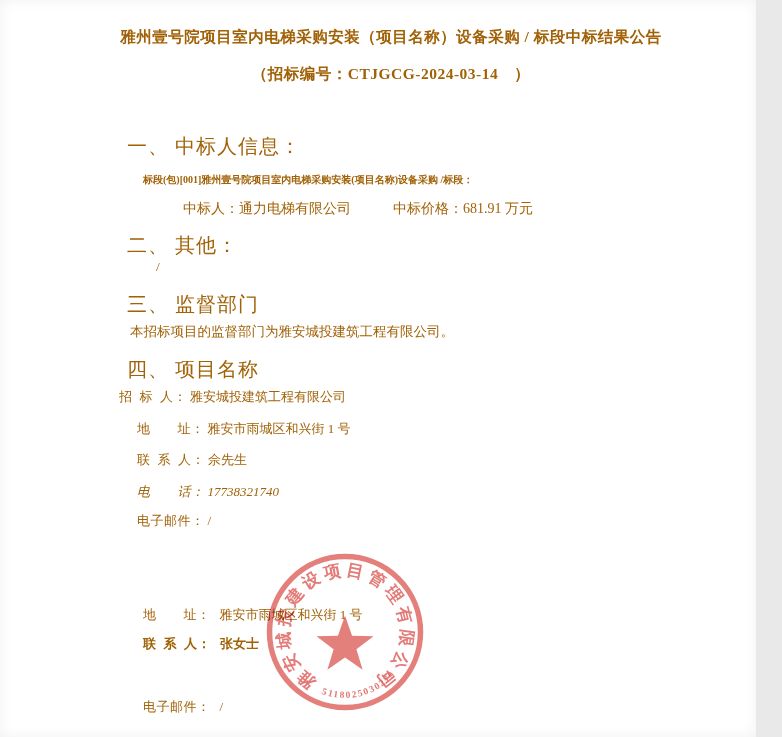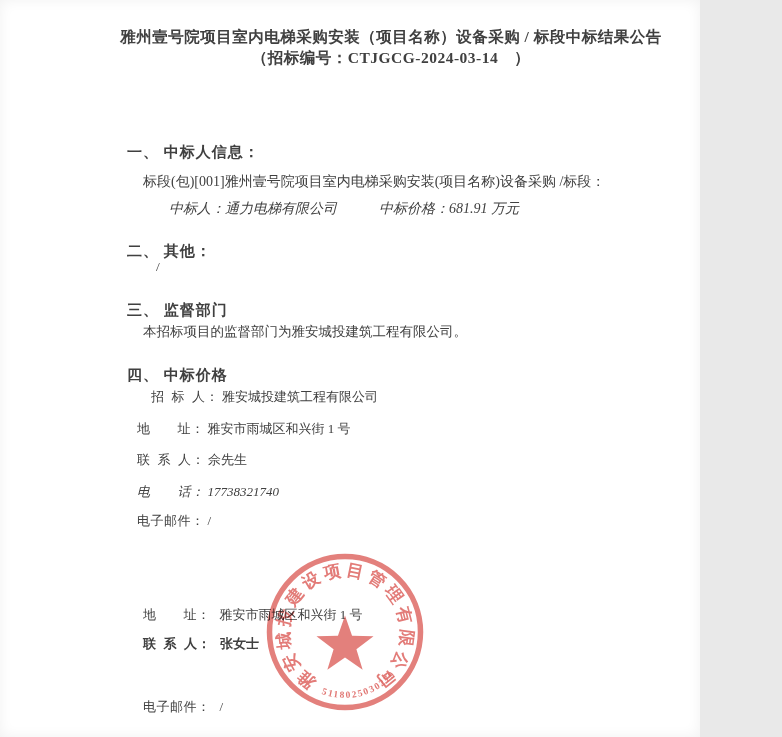--- a/index.html
+++ b/index.html
@@ -1,61 +1,61 @@
 <!DOCTYPE html>
 <html><head>
 <meta charset="utf-8">
 <style>
   html,body{margin:0;padding:0;background:#e9e9e9;}
   .page{
-    position:relative; width:700px; height:737px; background:#ffffff;
+    position:relative; width:756px; height:737px; background:#ffffff;
     font-family:"Liberation Serif","DejaVu Serif",serif;
-    color:#404040; overflow:hidden;
+    color:#a16207; overflow:hidden;
     box-shadow:inset 0 0 14px rgba(0,0,0,0.06);
   }
   .abs{position:absolute; white-space:nowrap;}
   .title{left:30px; width:722px; text-align:center; font-size:15.5px; font-weight:bold; letter-spacing:0.5px;}
-  .heading{font-size:15px; font-weight:bold; letter-spacing:1px;margin-top:10px;}
-  .body-sm{font-size:14px;}
+  .heading{font-size:20px; font-weight:normal; letter-spacing:1px;}
+  .body-sm{font-size:10px;font-weight:bold;}
   .body-md{font-size:13.5px;}
   .row{font-size:13px;}
   .row .label{letter-spacing:0.5px;}
   .row .value{margin-left:3px;}
   .agency-row .value{margin-left:9px;}
   .winner-line{font-size:14px;}
   .winner-line .pair2{margin-left:42px;}
   .stamp{
     position:absolute; left:245px; top:532px; width:200px; height:200px;
     mix-blend-mode:multiply; opacity:0.88;
   }
   .stamp text{font-family:"Liberation Serif","DejaVu Serif",serif;}
 </style>
 </head>
 <body>
 
 <div class="page">
 
   <div class="abs title" style="top:27px;">雅州壹号院项目室内电梯采购安装（项目名称）设备采购 / 标段中标结果公告</div>
-  <div class="abs title" style="top:48px;">（招标编号：CTJGCG-2024-03-14　）</div>
+  <div class="abs title" style="top:64px;">（招标编号：CTJGCG-2024-03-14　）</div>
 
   <div class="abs heading" style="left:127px; top:133px;">一、 中标人信息：</div>
   <div class="abs body-sm" style="left:143px; top:173px;">标段(包)[001]雅州壹号院项目室内电梯采购安装(项目名称)设备采购 /标段：</div>
-  <div class="abs winner-line" style="left:169px; top:200px;font-style:italic;">
+  <div class="abs winner-line" style="left:183px; top:200px;">
     <span>中标人：</span><span>通力电梯有限公司</span><span class="pair2">中标价格：</span><span>681.91 万元</span>
   </div>
 
   <div class="abs heading" style="left:127px; top:232px;">二、 其他：</div>
   <div class="abs body-md" style="left:156px; top:259px;">/</div>
 
   <div class="abs heading" style="left:127px; top:291px;text-align:right;">三、 监督部门</div>
-  <div class="abs body-md" style="left:143px; top:323px;">本招标项目的监督部门为雅安城投建筑工程有限公司。</div>
+  <div class="abs body-md" style="left:130px; top:323px;">本招标项目的监督部门为雅安城投建筑工程有限公司。</div>
 
-  <div class="abs heading" style="left:127px; top:356px;">四、 中标价格</div>
+  <div class="abs heading" style="left:127px; top:356px;">四、 项目名称</div>
 
-  <div class="abs row" style="left:151px; top:388px;">
+  <div class="abs row" style="left:119px; top:388px;">
     <span class="label">招 标 人：</span><span class="value">雅安城投建筑工程有限公司</span>
   </div>
   <div class="abs row" style="left:137px; top:420px;">
     <span class="label">地　　址：</span><span class="value">雅安市雨城区和兴街 1 号</span>
   </div>
   <div class="abs row" style="left:137px; top:451px;text-align:right;">
     <span class="label">联 系 人：</span><span class="value">佘先生</span>
   </div>
   <div class="abs row" style="left:137px; top:483px;font-style:italic;">
     <span class="label">电　　话：</span><span class="value">17738321740</span>

